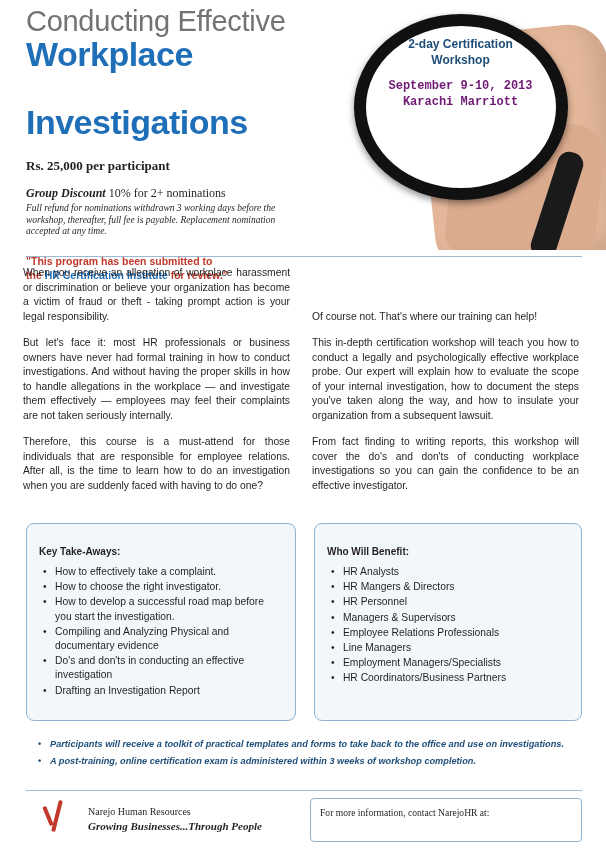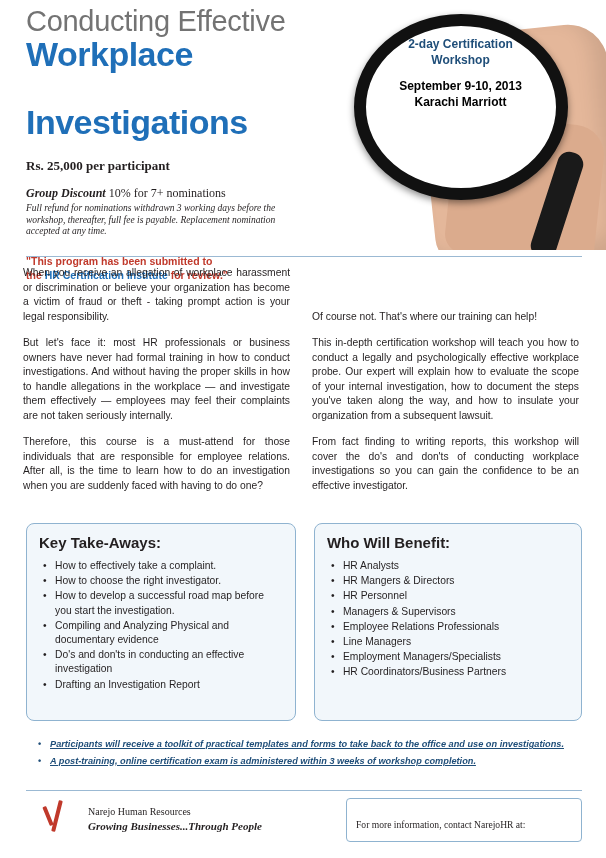--- a/index.html
+++ b/index.html
@@ -147,21 +147,21 @@
     top: 36px;
     width: 205px;
     text-align: center;
     font-size: 12px;
     font-weight: bold;
     color: #1f4e79;
     line-height: 16px;
     z-index: 4;
   }
   .lens-text .gap { display: block; height: 10px; }
-  .lens-text .blue { color: #000000; }
+  .lens-text .blue { color: #701a75; font-family: Liberation Mono, monospace; }
 
   
   .divider {
     position: absolute;
     left: 26px;
     top: 256px;
     width: 556px;
     height: 1px;
     background: #9bb9d3;
   }
@@ -201,22 +201,22 @@
     border-radius: 8px;
     background: #f2f7fb;
     padding: 10px 12px 8px 12px;
     box-sizing: border-box;
     height: 198px;
     overflow: hidden;
   }
   .box.left { width: 286px; }
   .box.right { width: 284px; }
   .box h3 {
-    margin: 0 0 8px 0;
-    font-size: 15px;
+    margin: 12px 0 8px 0;
+    font-size: 10px;
     font-weight: bold;
     color: #231f20;
   }
   .box ul {
     margin: 0;
     padding: 0 0 0 16px;
     list-style: none;
   }
   .box li {
     position: relative;
@@ -245,21 +245,20 @@
     list-style: none;
   }
   .notes li {
     position: relative;
     font-size: 9.2px;
     font-weight: bold;
     font-style: italic;
     line-height: 12.5px;
     color: #1f4e79;
     margin-bottom: 4px;
-    text-decoration: underline;
   }
   .notes li::before {
     content: "•";
     position: absolute;
     left: -12px;
     top: 0;
     font-style: normal;
   }
 
   
@@ -329,27 +328,27 @@
     font-size: 11px;
     font-style: italic;
     color: #231f20;
     margin-top: 3px;
     font-weight: bold;
   }
   .contact-box {
     position: absolute;
     right: 0;
     top: 0;
-    width: 236px;
+    width: 272px;
     height: 44px;
     border: 1px solid #8fb3d0;
     border-radius: 4px;
     background: #ffffff;
     box-sizing: border-box;
-    padding: 19px 9px;
+    padding: 7px 9px;
   }
   .contact-box div {
     font-family: "Liberation Serif", serif;
     font-size: 9.6px;
     line-height: 14px;
     color: #231f20;
   }
 </style>
 </head>
 <body>
@@ -373,21 +372,21 @@
     </div>
 
     <div class="title-block">
       <div class="title-line1">Conducting Effective</div>
       <div class="title-line2">Workplace</div>
       <div class="title-line3">Investigations</div>
 
       <div class="price">Rs. 25,000 per participant</div>
 
       <div class="discount">
-        <b>Group Discount</b><span> 10% for 7+ nominations</span>
+        <b>Group Discount</b><span> 10% for 2+ nominations</span>
         <div class="discount-note">Full refund for nominations withdrawn 3 working days before the workshop, thereafter, full fee is payable. Replacement nomination accepted at any time.</div>
       </div>
 
       <div class="submitted">
         <div>"This program has been submitted to</div>
         <div><span>the </span><span class="inst">HR Certification Institute</span><span> for review."</span></div>
       </div>
     </div>
   </div>
 

